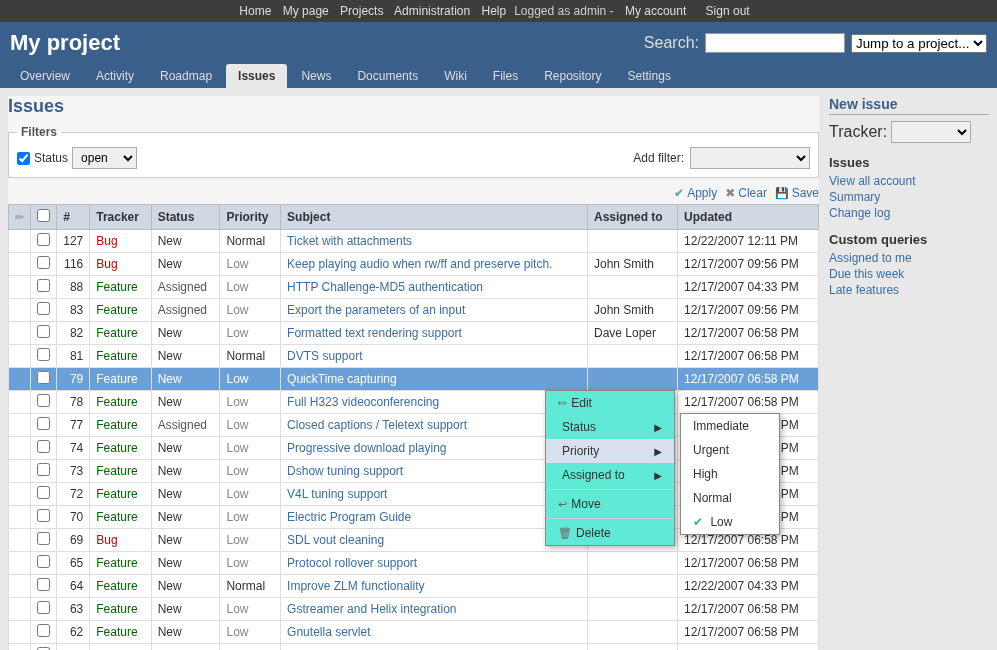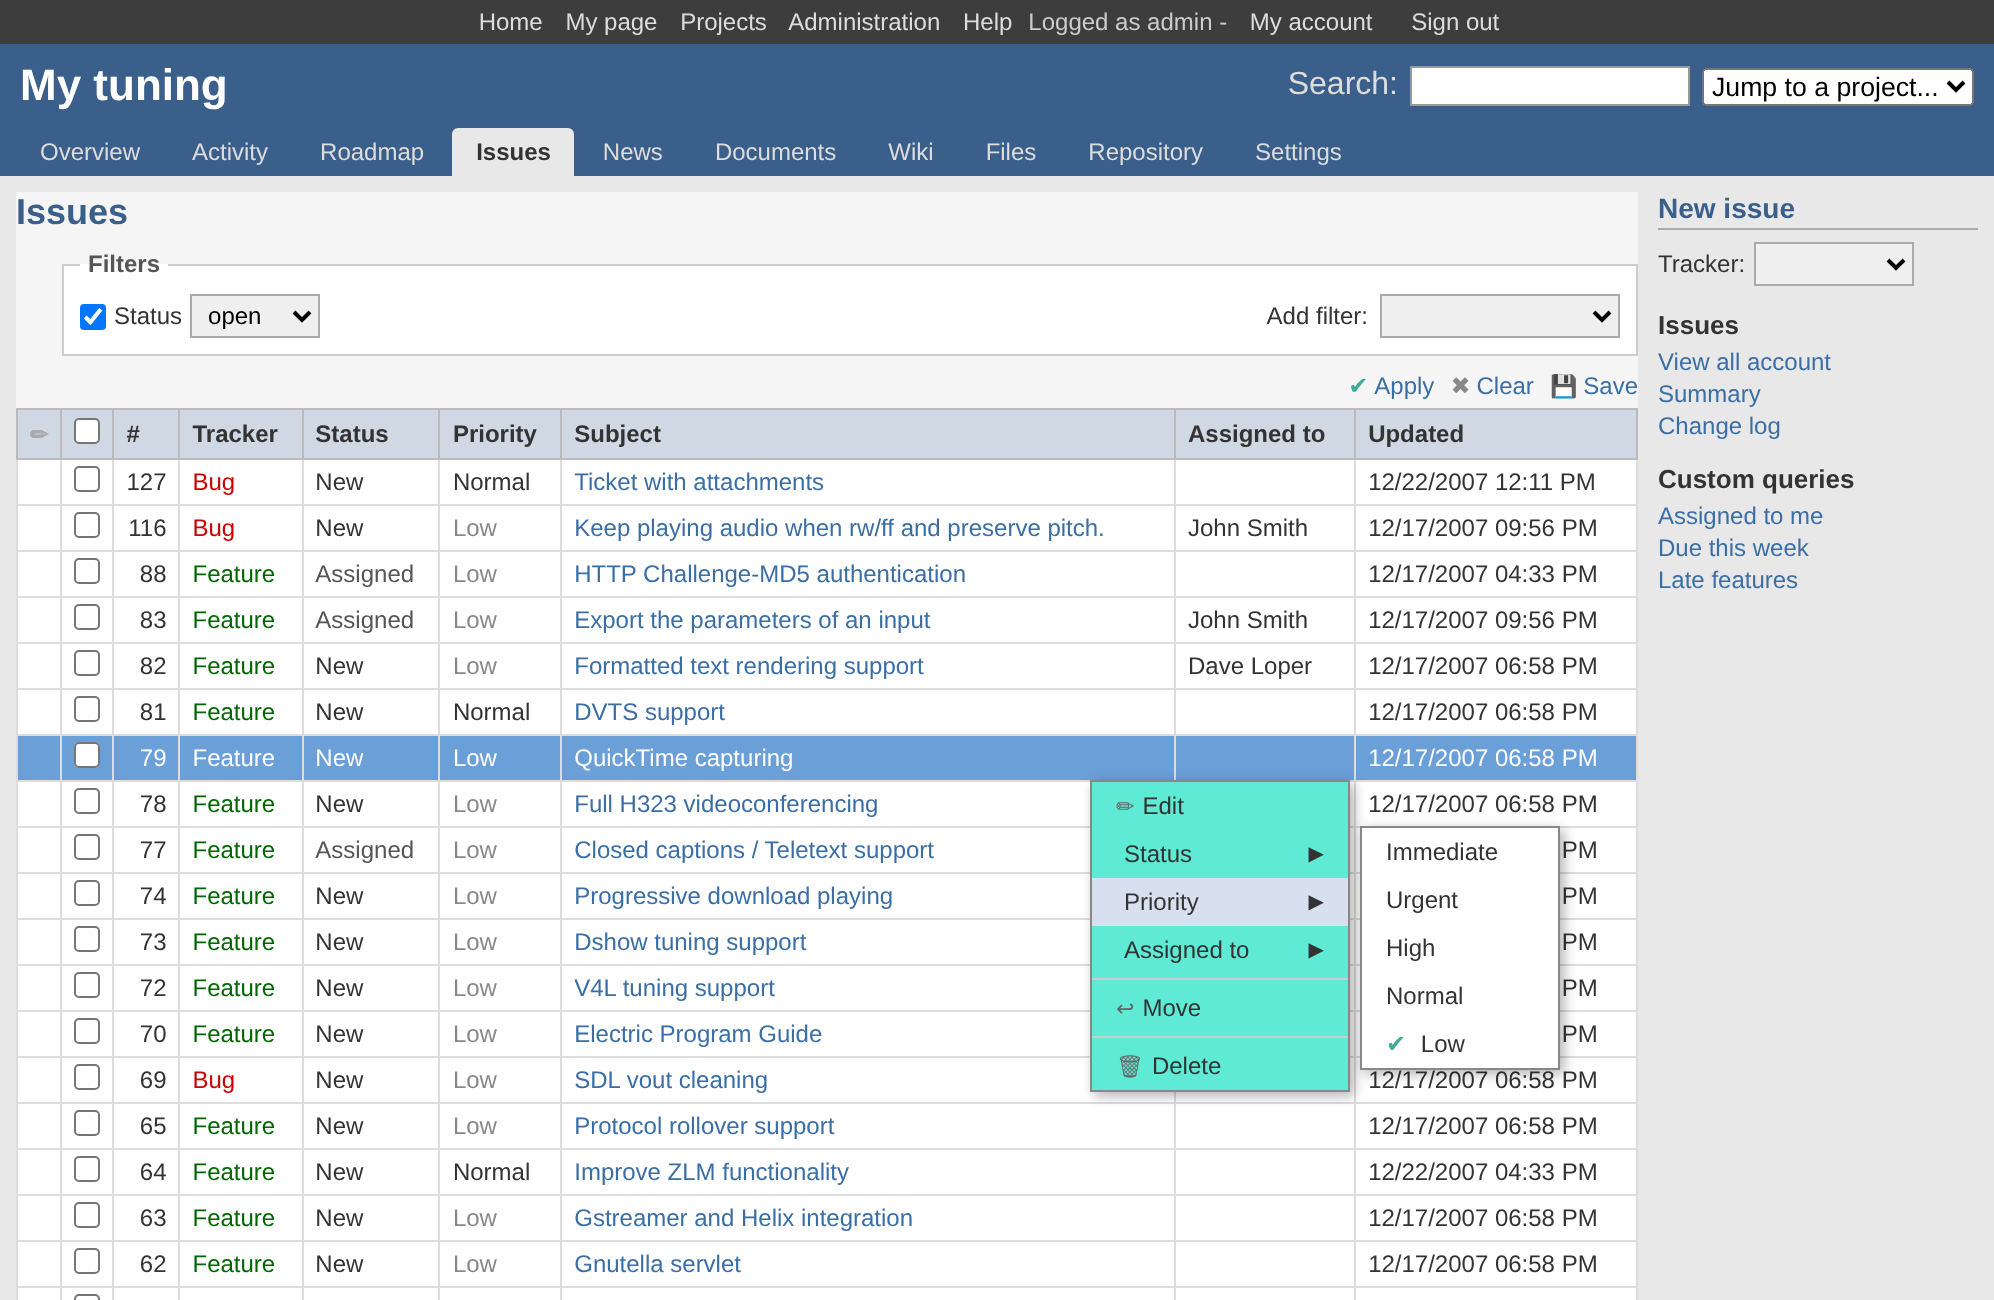--- a/index.html
+++ b/index.html
@@ -27,21 +27,21 @@
     #main { display: flex; padding: 8px; gap: 10px; }
     #content { flex: 1; background: #f5f5f5; }
     #sidebar { width: 160px; }
 
     
     #page-title { font-size: 18px; color: #3a5f8a; margin-bottom: 8px; }
 
     
     #filters-box { border: 1px solid #ccc; background: #fff; padding: 8px; margin-bottom: 8px; }
     #filters-box legend { font-weight: bold; font-size: 12px; color: #555; padding: 0 4px; }
-    fieldset { border: 1px solid #ccc; padding: 6px 8px; margin-left: 23px; }
+    fieldset { border: 1px solid #ccc; padding: 6px 8px; }
     .filter-row { display: flex; align-items: center; gap: 8px; flex-wrap: wrap; }
     .filter-item { display: flex; align-items: center; gap: 4px; }
     .filter-item label { font-size: 12px; }
     .filter-item select { padding: 2px 4px; font-size: 12px; border: 1px solid #aaa; }
     #add-filter-area { display: flex; align-items: center; gap: 6px; margin-left: auto; }
     #add-filter-area label { font-size: 12px; }
     #add-filter-select { padding: 2px 4px; font-size: 12px; border: 1px solid #aaa; min-width: 120px; }
 
     
     #action-bar { display: flex; justify-content: flex-end; align-items: center; gap: 8px; margin-bottom: 4px; }
@@ -66,21 +66,21 @@
     .priority-low { color: #888; }
     .priority-normal { color: #333; }
     .edit-col { width: 16px; }
     .check-col { width: 16px; }
     .num-col { width: 30px; text-align: right; }
 
     
     .sidebar-box { margin-bottom: 12px; }
     .sidebar-title { font-size: 14px; font-weight: bold; color: #3a5f8a; margin-bottom: 6px; border-bottom: 1px solid #aaa; padding-bottom: 2px; }
     .sidebar-label { font-size: 12px; display: flex; align-items: center; gap: 4px; margin-bottom: 4px; }
-    .sidebar-label label { font-size: 12px; }
+    .sidebar-label label { font-size: 16px; }
     .sidebar-select { padding: 2px 4px; font-size: 12px; border: 1px solid #aaa; min-width: 80px; }
     .sidebar-section-title { font-size: 13px; font-weight: bold; color: #333; margin: 8px 0 4px; }
     .sidebar-link { display: block; color: #3a6ea5; text-decoration: none; font-size: 12px; margin-bottom: 2px; }
 
     
     #context-menu { position: absolute; background: #5eead4; border: 1px solid #888; box-shadow: 2px 2px 6px rgba(0,0,0,0.3); z-index: 100; min-width: 130px; font-size: 12px; top: 390px; left: 545px; }
     .ctx-item { padding: 5px 12px; cursor: pointer; display: flex; align-items: center; justify-content: space-between; gap: 8px; }
     .ctx-item.active { background: #d0d8f0; }
     .ctx-sep { border-top: 1px solid #ccc; margin: 2px 0; }
     .ctx-icon { margin-right: 4px; font-size: 11px; color: #666; }
@@ -110,21 +110,21 @@
   </div>
   <div id="top-right-nav">
     <span>Logged as admin - </span>
     <a>My account</a>
     <span> </span>
     <a>Sign out</a>
   </div>
 </div>
 
 <div id="header">
-  <div id="project-title">My tuning</div>
+  <div id="project-title">My project</div>
   <div id="search-area">
     <label>Search:</label>
     <input type="text" id="search-input" style="">
     <select>
       <option>Jump to a project...</option>
     </select>
   </div>
 </div>
 
 <div id="tab-nav">

